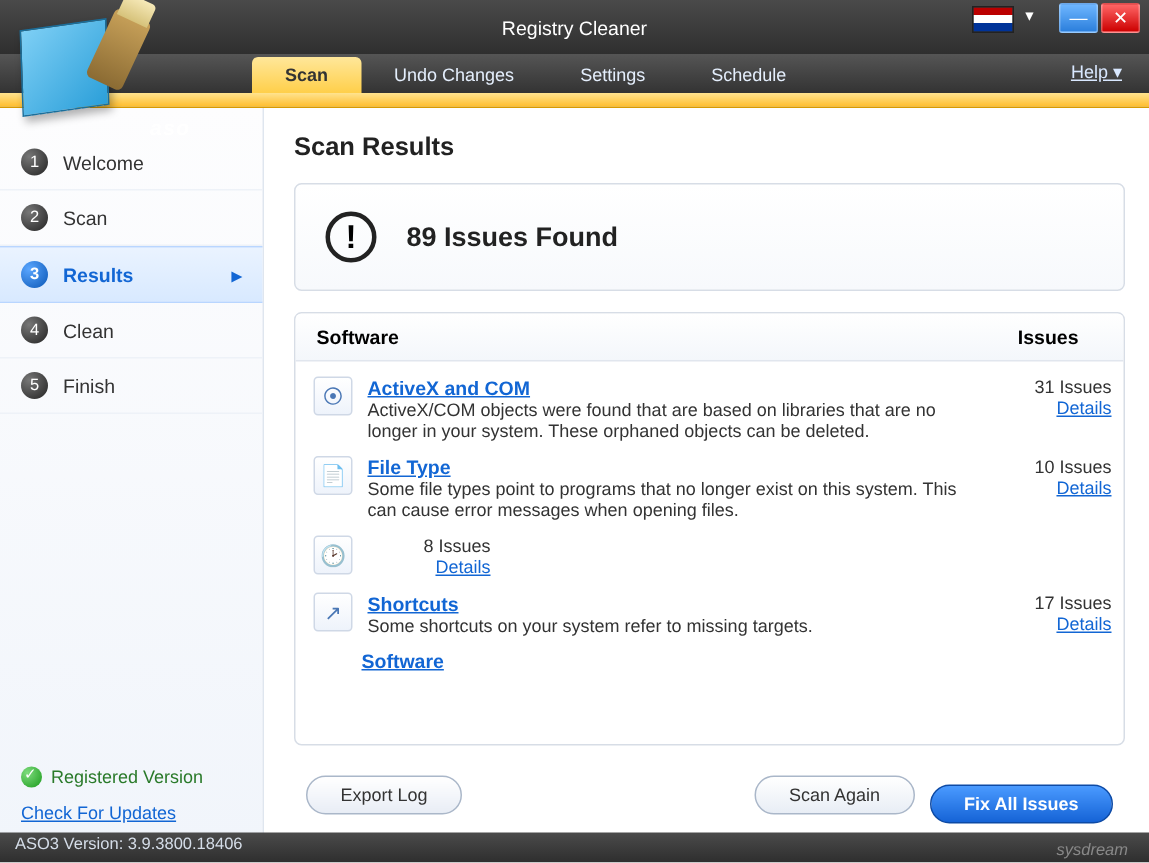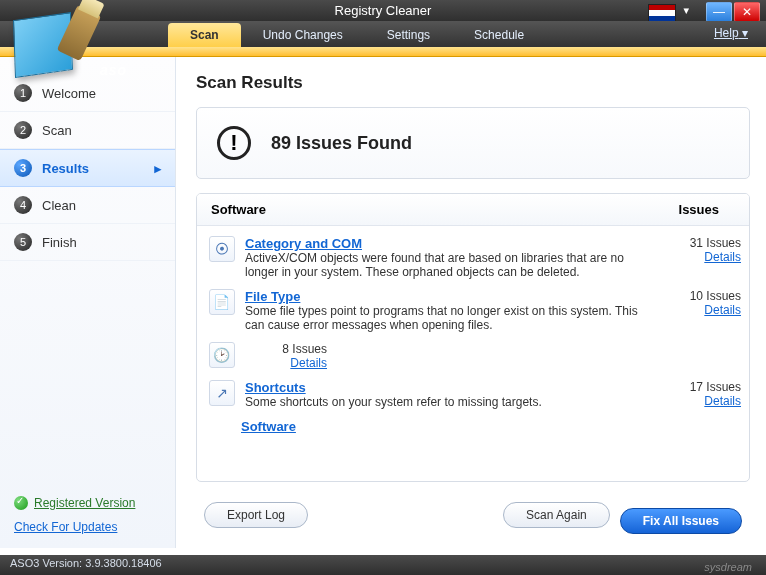--- a/index.html
+++ b/index.html
@@ -1,19 +1,19 @@
 <!DOCTYPE html>
 <html><head>
 <meta charset="utf-8">
 <style>
 * { margin: 0; padding: 0; box-sizing: border-box; font-family: "Segoe UI", Tahoma, sans-serif; }
 body { width: 766px; height: 575px; background: #fff; overflow: hidden; position: relative; }
 
 
-.titlebar { height: 21px; background: linear-gradient(#4a4a4a, #2f2f2f); color: #fff; display: flex; align-items: center; justify-content: center; position: relative; font-size: 13px; }
+.titlebar { height: 36px; background: linear-gradient(#4a4a4a, #2f2f2f); color: #fff; display: flex; align-items: center; justify-content: center; position: relative; font-size: 13px; }
 .titlebar .flags { position: absolute; right: 90px; top: 4px; width: 28px; height: 18px; background: linear-gradient(#bb0000 0 33%, #fff 33% 66%, #003399 66%); border: 1px solid #222; }
 .titlebar .flags::after { content:"▾"; color:#fff; position:absolute; right:-14px; top:-1px; font-size:11px;}
 .winbtns { position: absolute; right: 6px; top: 2px; display: flex; gap: 2px; }
 .winbtn { width: 26px; height: 20px; border-radius: 2px; display: flex; align-items: center; justify-content: center; font-size: 12px; color: #fff; border: 1px solid rgba(255,255,255,0.3); }
 .winbtn.min { background: linear-gradient(#6fb6ff,#2b7fdc); }
 .winbtn.close { background: linear-gradient(#f66,#c00); }
 
 
 .ribbonbar { height: 26px; background: linear-gradient(#555,#333); display: flex; align-items: flex-end; padding-left: 110px; position: relative; }
 .brand { position: absolute; left: 100px; top: 3px; color: #fff; font-style: italic; font-weight: bold; font-size: 14px; letter-spacing:1px;margin-top:38px;}
@@ -33,21 +33,21 @@
 
 
 .sidebar { width: 176px; border-right: 1px solid #dfe6ef; background: linear-gradient(#fdfdfe,#f1f5fb); display: flex; flex-direction: column; padding-top: 18px; }
 .step { display: flex; align-items: center; gap: 10px; padding: 9px 14px; font-size: 13px; color: #333; border-bottom: 1px solid #eef2f8; cursor: pointer; }
 .step.active { color: #1266d4; font-weight: bold; background: linear-gradient(#eaf3ff,#d8e9ff); border-top:1px solid #b9d6ff; border-bottom:1px solid #b9d6ff;}
 .step.active::after { content: "▸"; margin-left: auto; color:#1266d4; }
 .stepnum { width: 18px; height: 18px; border-radius: 50%; color: #fff; font-size: 11px; display: flex; align-items: center; justify-content: center; }
 .stepnum.dark { background: radial-gradient(circle at 30% 30%, #777, #222); }
 .stepnum.blue { background: radial-gradient(circle at 30% 30%, #5aa6ff, #0a56b5); }
 .sidebar .spacer { flex: 1; }
-.reg { display:flex; align-items:flex-end; gap:6px; padding: 6px 14px; font-size: 12px; color:#2a7a2a;text-decoration:underline;}
+.reg { display:flex; align-items:flex-end; gap:6px; padding: 6px 14px; font-size: 12px; color:#2a7a2a;}
 .reg .chk { width:14px;height:14px;border-radius:50%;background:radial-gradient(circle at 30% 30%,#7edc7e,#1a9a1a); position:relative;}
 .reg .chk::after{content:"✓";color:#fff;font-size:10px;position:absolute;left:2px;top:-1px;}
 .upd { padding: 4px 14px 14px; font-size: 12px; }
 .upd a { color:#1266d4; text-decoration: underline; }
 
 
 .main { flex: 1; padding: 16px 16px 0 20px; position: relative; display:flex; flex-direction:column;}
 h2.page-title { font-size: 17px; font-weight: bold; color: #222; margin-bottom: 14px; }
 
 .summarybox { border: 1px solid #d7dde6; border-radius: 5px; padding: 18px 20px; display:flex; align-items:center; gap:20px; background:linear-gradient(#fff,#f7f9fc);}
@@ -153,21 +153,21 @@
     <div class="tablebox">
       <div class="thead">
         <div class="c1">Software</div>
         <div class="c2">Issues</div>
       </div>
       <div class="scroll">
 
         <div class="cat">
           <div class="ico">⦿</div>
           <div class="txt">
-            <a href="#" class="catname">Category and COM</a><br>
+            <a href="#" class="catname">ActiveX and COM</a><br>
             <span>ActiveX/COM objects were found that are based on libraries that are no longer in your system. These orphaned objects can be deleted.</span>
           </div>
           <div class="right">
             <span>31 Issues</span>
             <a href="#">Details</a>
           </div>
         </div>
 
         <div class="cat">
           <div class="ico">📄</div>

